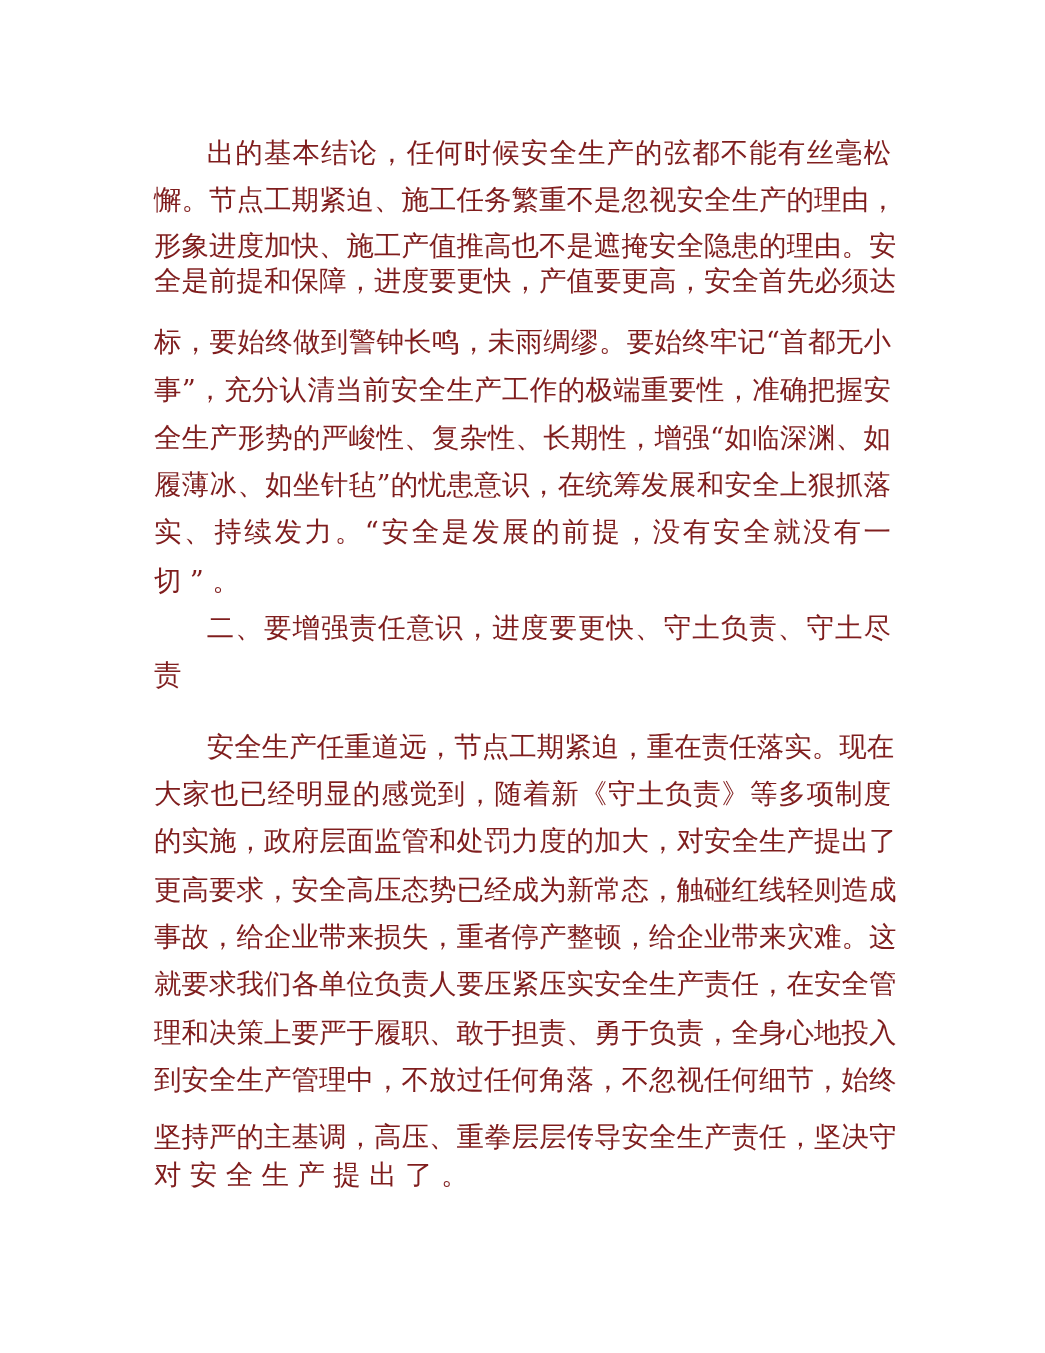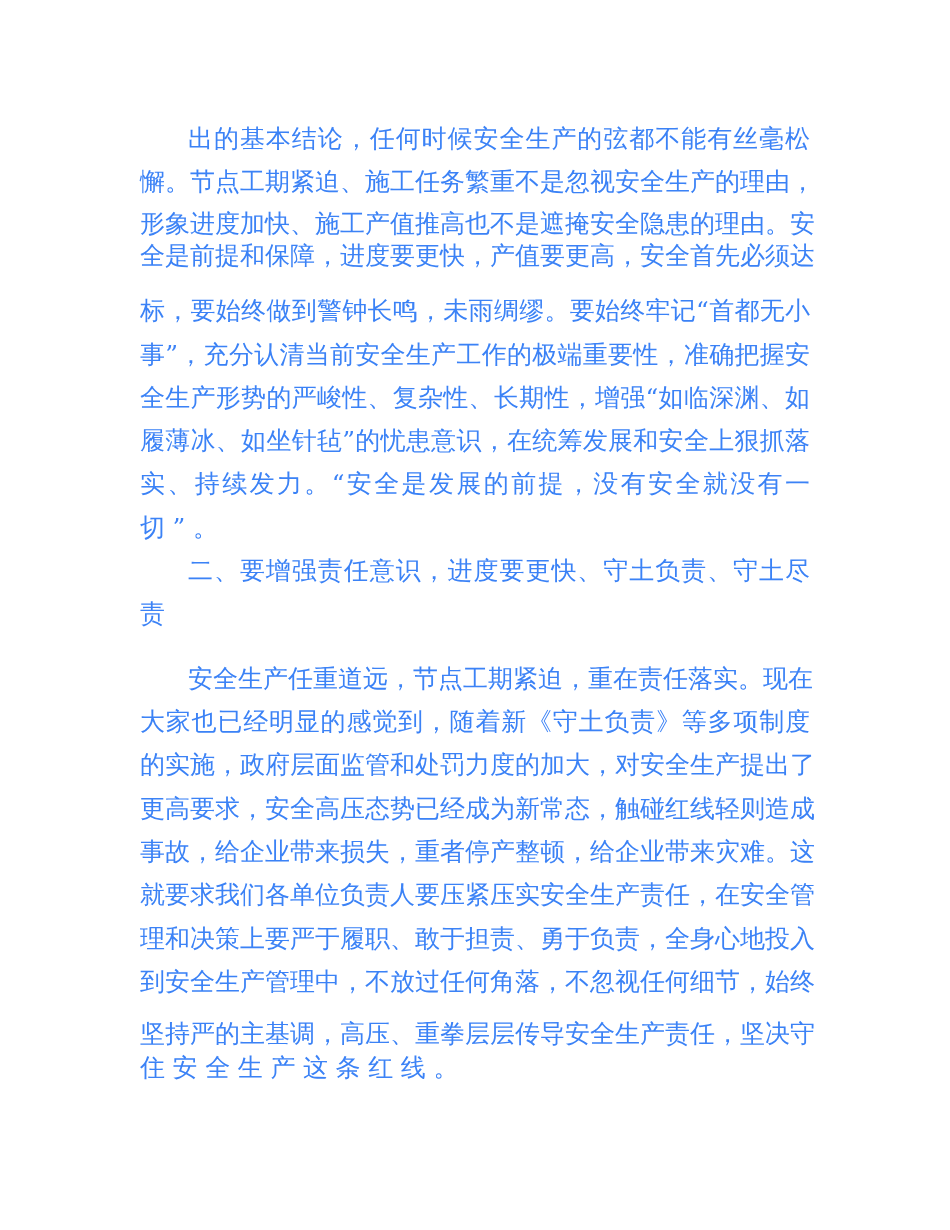--- a/index.html
+++ b/index.html
@@ -19,21 +19,21 @@
 
 <style>
   .line {
     position: absolute;
     left: 140px;
     width: 670px;
     height: 43px;
     font-family: "DejaVu Serif", "Liberation Serif", serif;
     font-size: 25px;
     line-height: 43px;
-    color: #3b82f6;
+    color: #7f1d1d;
     white-space: nowrap;
     text-align: justify;
     text-align-last: justify;
   }
   .line.first { left: 188px; width: 622px; }
   .line.last { text-align-last: left; letter-spacing: 7.6px; }
 </style>
 
 <div>
 
@@ -58,15 +58,15 @@
   <div>
     <div class="line first" style="top:657px">安全生产任重道远，节点工期紧迫，重在责任落实。现在</div>
     <div class="line" style="top:700px">大家也已经明显的感觉到，随着新《守土负责》等多项制度</div>
     <div class="line" style="top:743px">的实施，政府层面监管和处罚力度的加大，对安全生产提出了</div>
     <div class="line" style="top:787px">更高要求，安全高压态势已经成为新常态，触碰红线轻则造成</div>
     <div class="line" style="top:830px">事故，给企业带来损失，重者停产整顿，给企业带来灾难。这</div>
     <div class="line" style="top:873px">就要求我们各单位负责人要压紧压实安全生产责任，在安全管</div>
     <div class="line" style="top:917px">理和决策上要严于履职、敢于担责、勇于负责，全身心地投入</div>
     <div class="line" style="top:960px">到安全生产管理中，不放过任何角落，不忽视任何细节，始终</div>
     <div class="line" style="top:1012px">坚持严的主基调，高压、重拳层层传导安全生产责任，坚决守</div>
-    <div class="line last" style="top:1046px">住安全生产这条红线。</div>
+    <div class="line last" style="top:1046px">对安全生产提出了。</div>
   </div>
 </div>
 
 </body></html>

